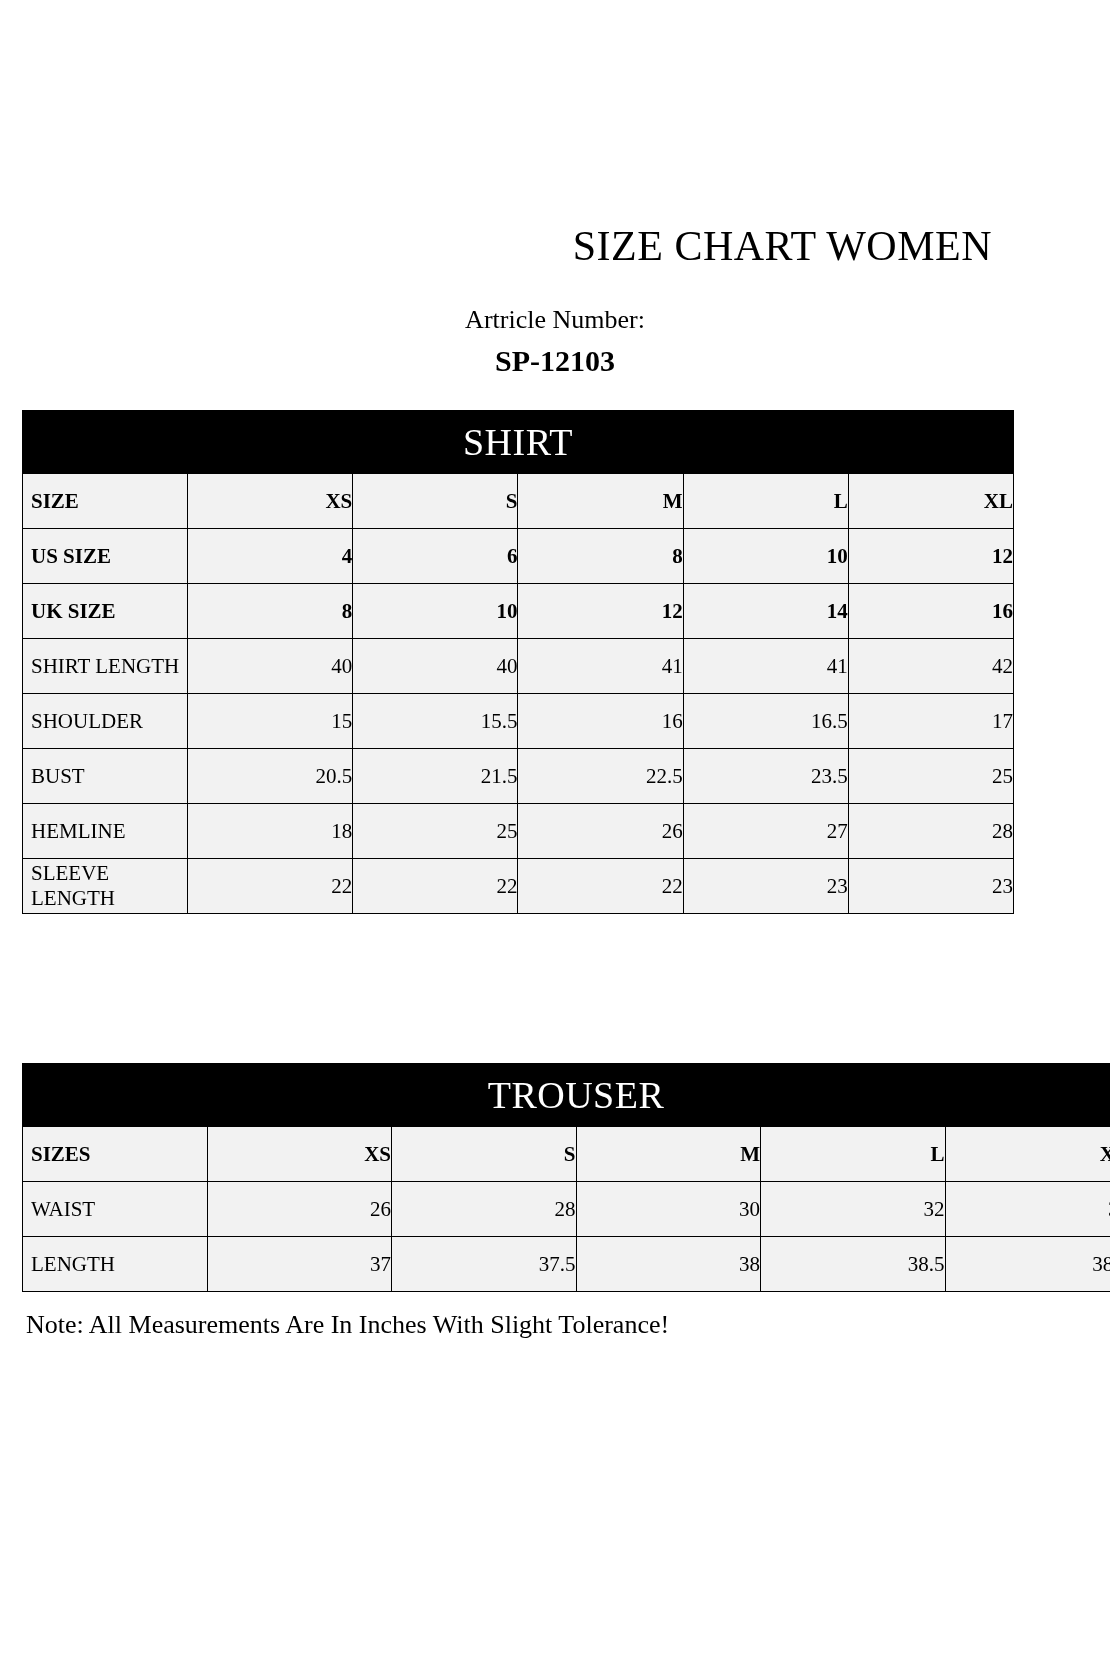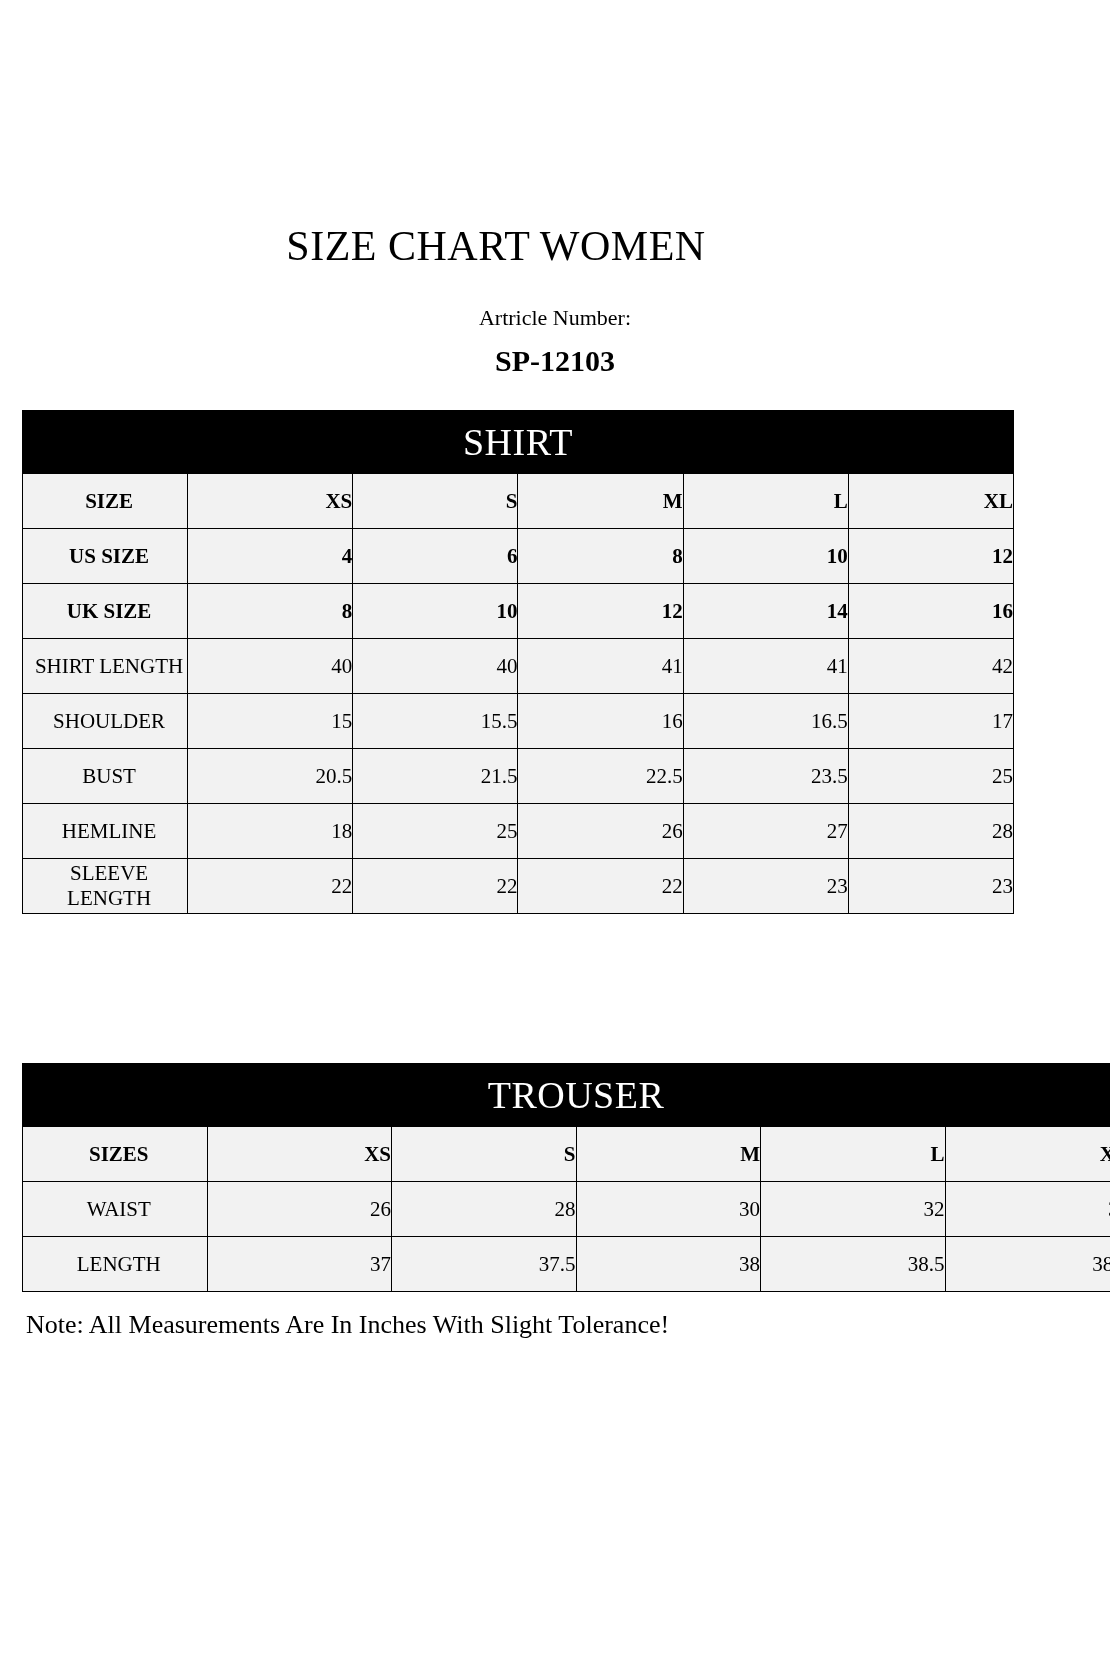--- a/index.html
+++ b/index.html
@@ -20,32 +20,32 @@
     left: 0; top: 0;
     width: 1110px;
     height: 1665px;
     background: #ffffff;
   }
   .title {
     position: absolute;
     left: 0;
     top: 222px;
     width: 992px;
-    text-align: center;
+    text-align: right;
     font-size: 42px;
     letter-spacing: 0.5px;
     font-weight: 400;
   }
   .subtitle {
     position: absolute;
     left: 0;
     top: 305px;
     width: 1110px;
     text-align: center;
-    font-size: 22px;
+    font-size: 26px;
     font-weight: 400;
   }
   .article-number {
     position: absolute;
     left: 0;
     top: 344px;
     width: 1110px;
     text-align: center;
     font-size: 30px;
     font-weight: bold;
@@ -58,21 +58,21 @@
     background: #f2f2f2;
   }
   table.chart td {
     border: 1px solid #000000;
     background: #f2f2f2;
     font-size: 21px;
     height: 54px;
     padding: 0;
   }
   table.chart td.label {
-    text-align: center;
+    text-align: left;
     padding-left: 8px;
     width: 324px;
   }
   table.chart td.val {
     text-align: right;
     width: 134px;
   }
   table.chart tr.banner td {
     background: #000000;
     color: #ffffff;

